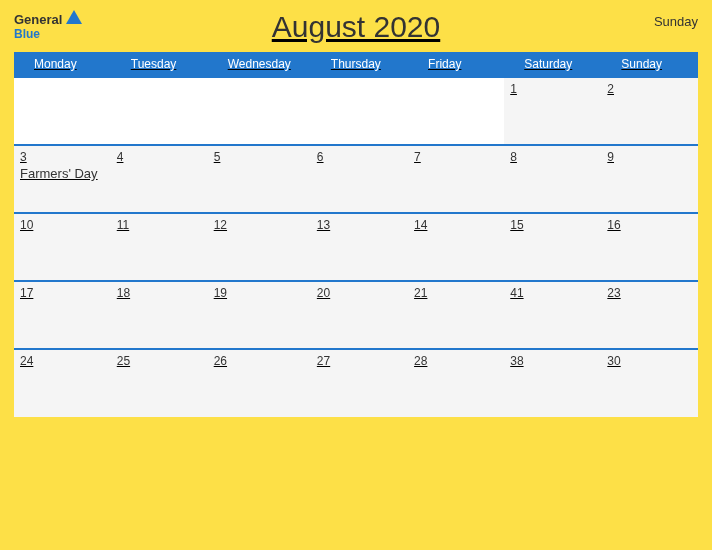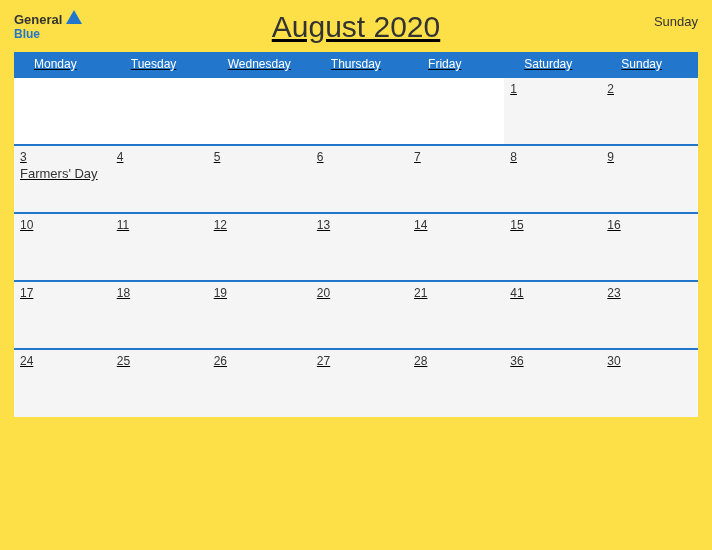--- a/index.html
+++ b/index.html
@@ -234,21 +234,21 @@
           <td>
             <span class="day-number">26</span>
           </td>
           <td>
             <span class="day-number">27</span>
           </td>
           <td>
             <span class="day-number">28</span>
           </td>
           <td>
-            <span class="day-number">36</span>
+            <span class="day-number">38</span>
           </td>
           <td>
             <span class="day-number">30</span>
           </td>
         </tr>
       </tbody>
   </table>
 </div>
 
 </body></html>

